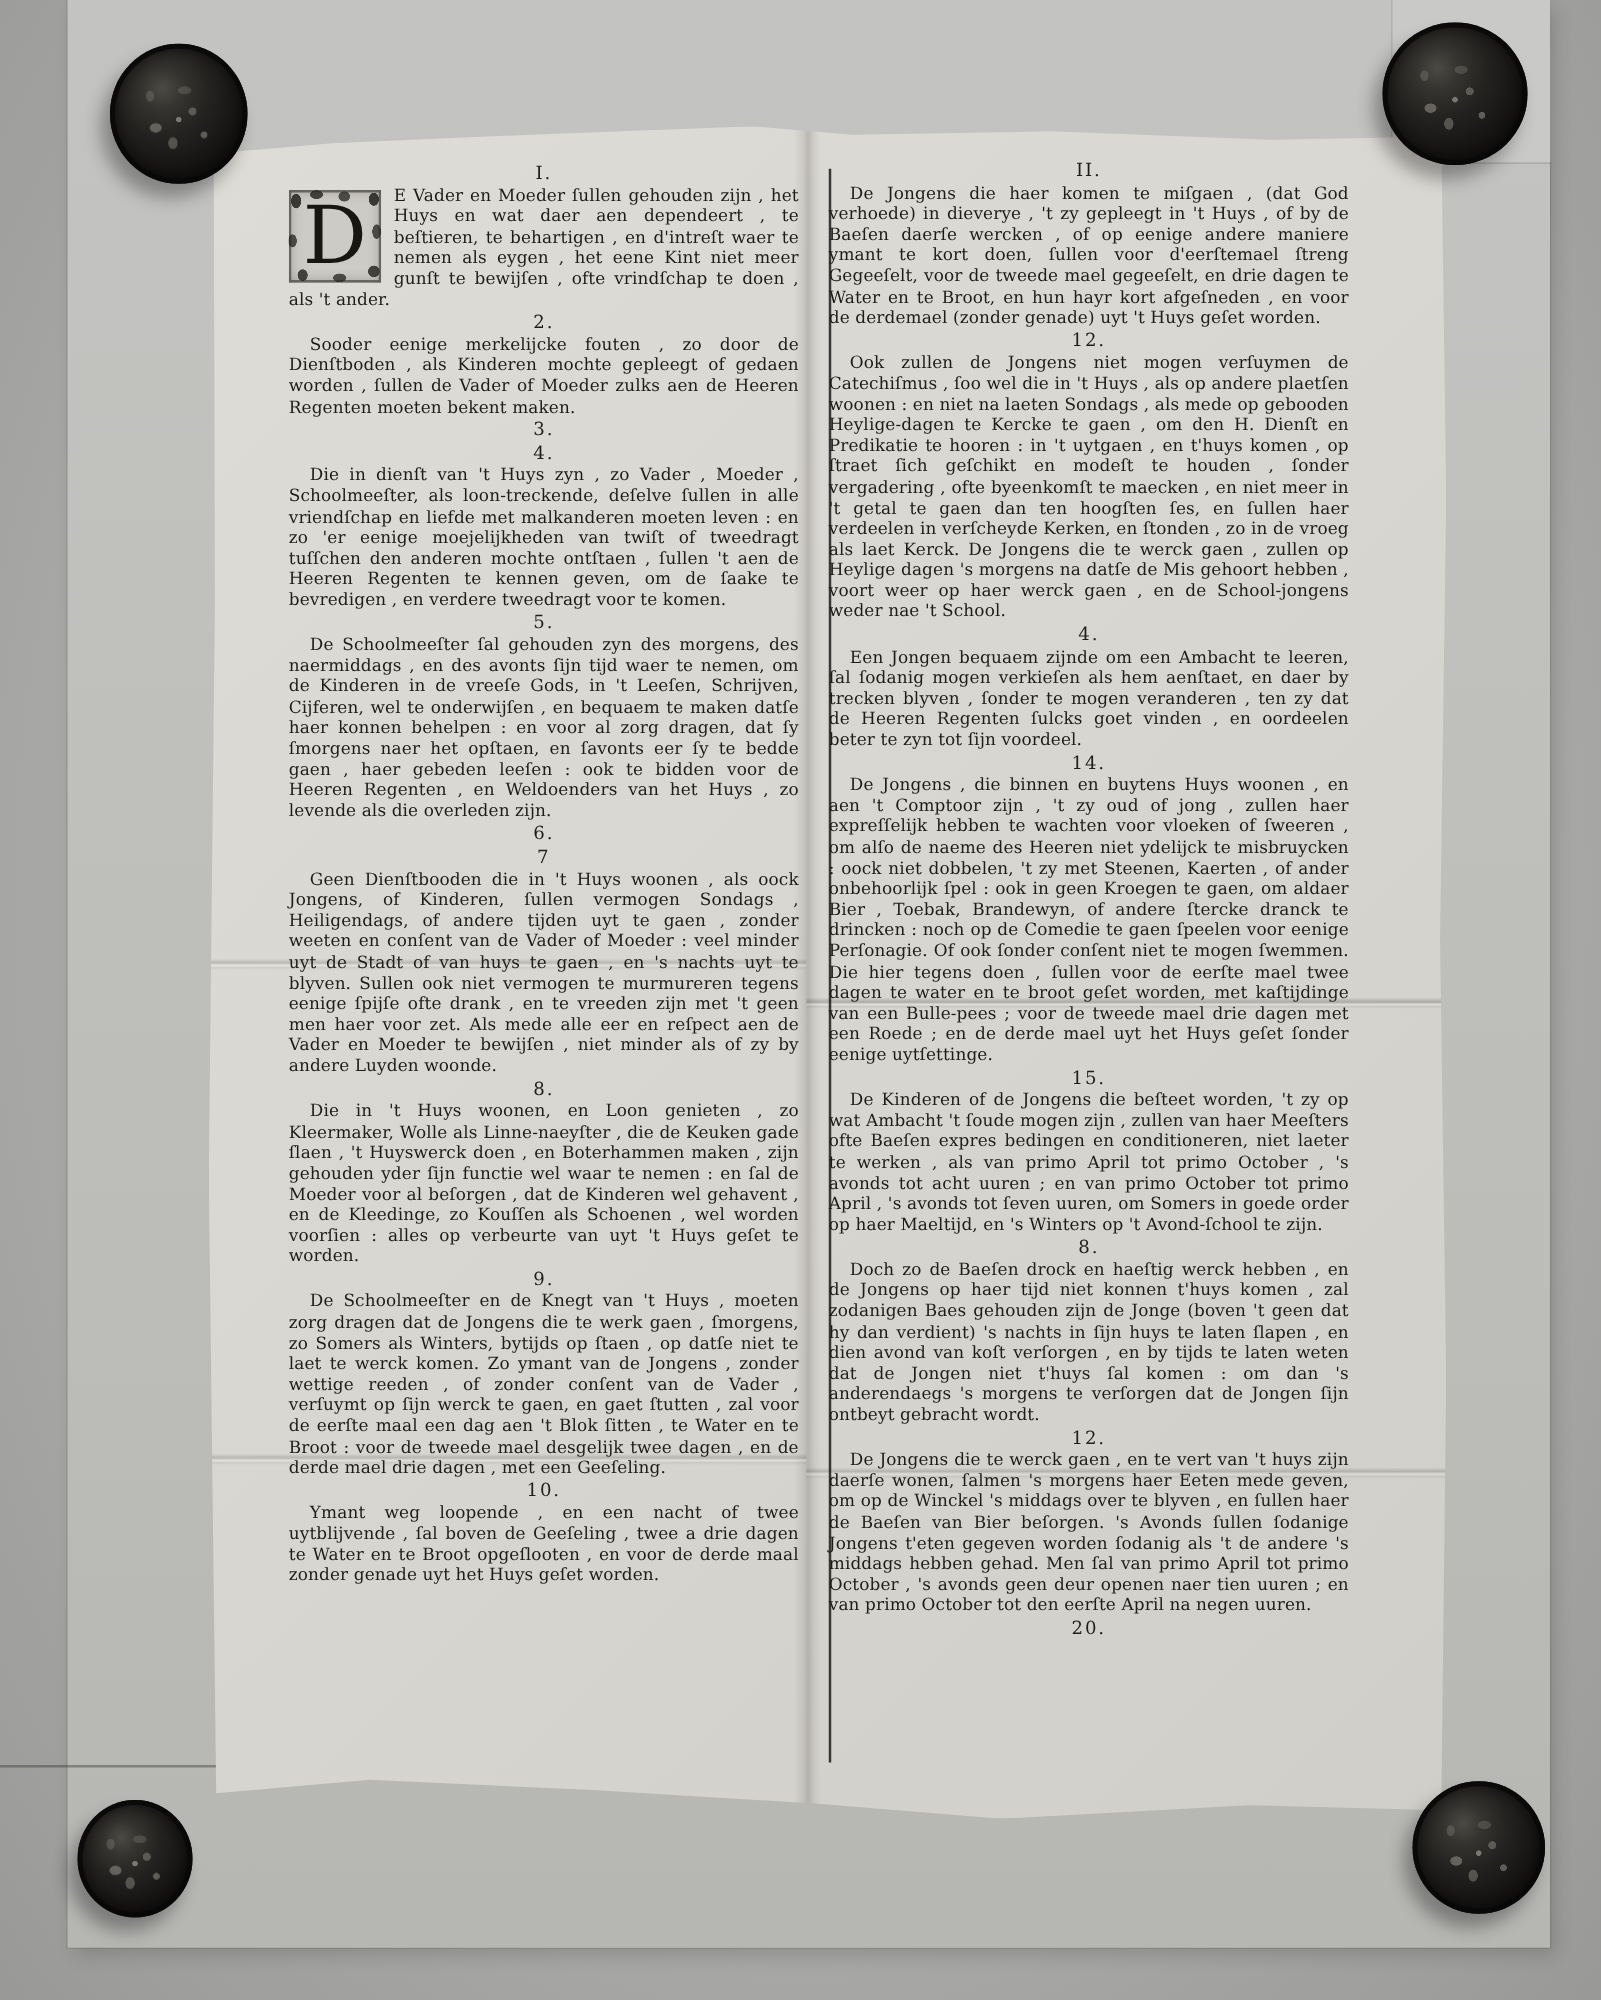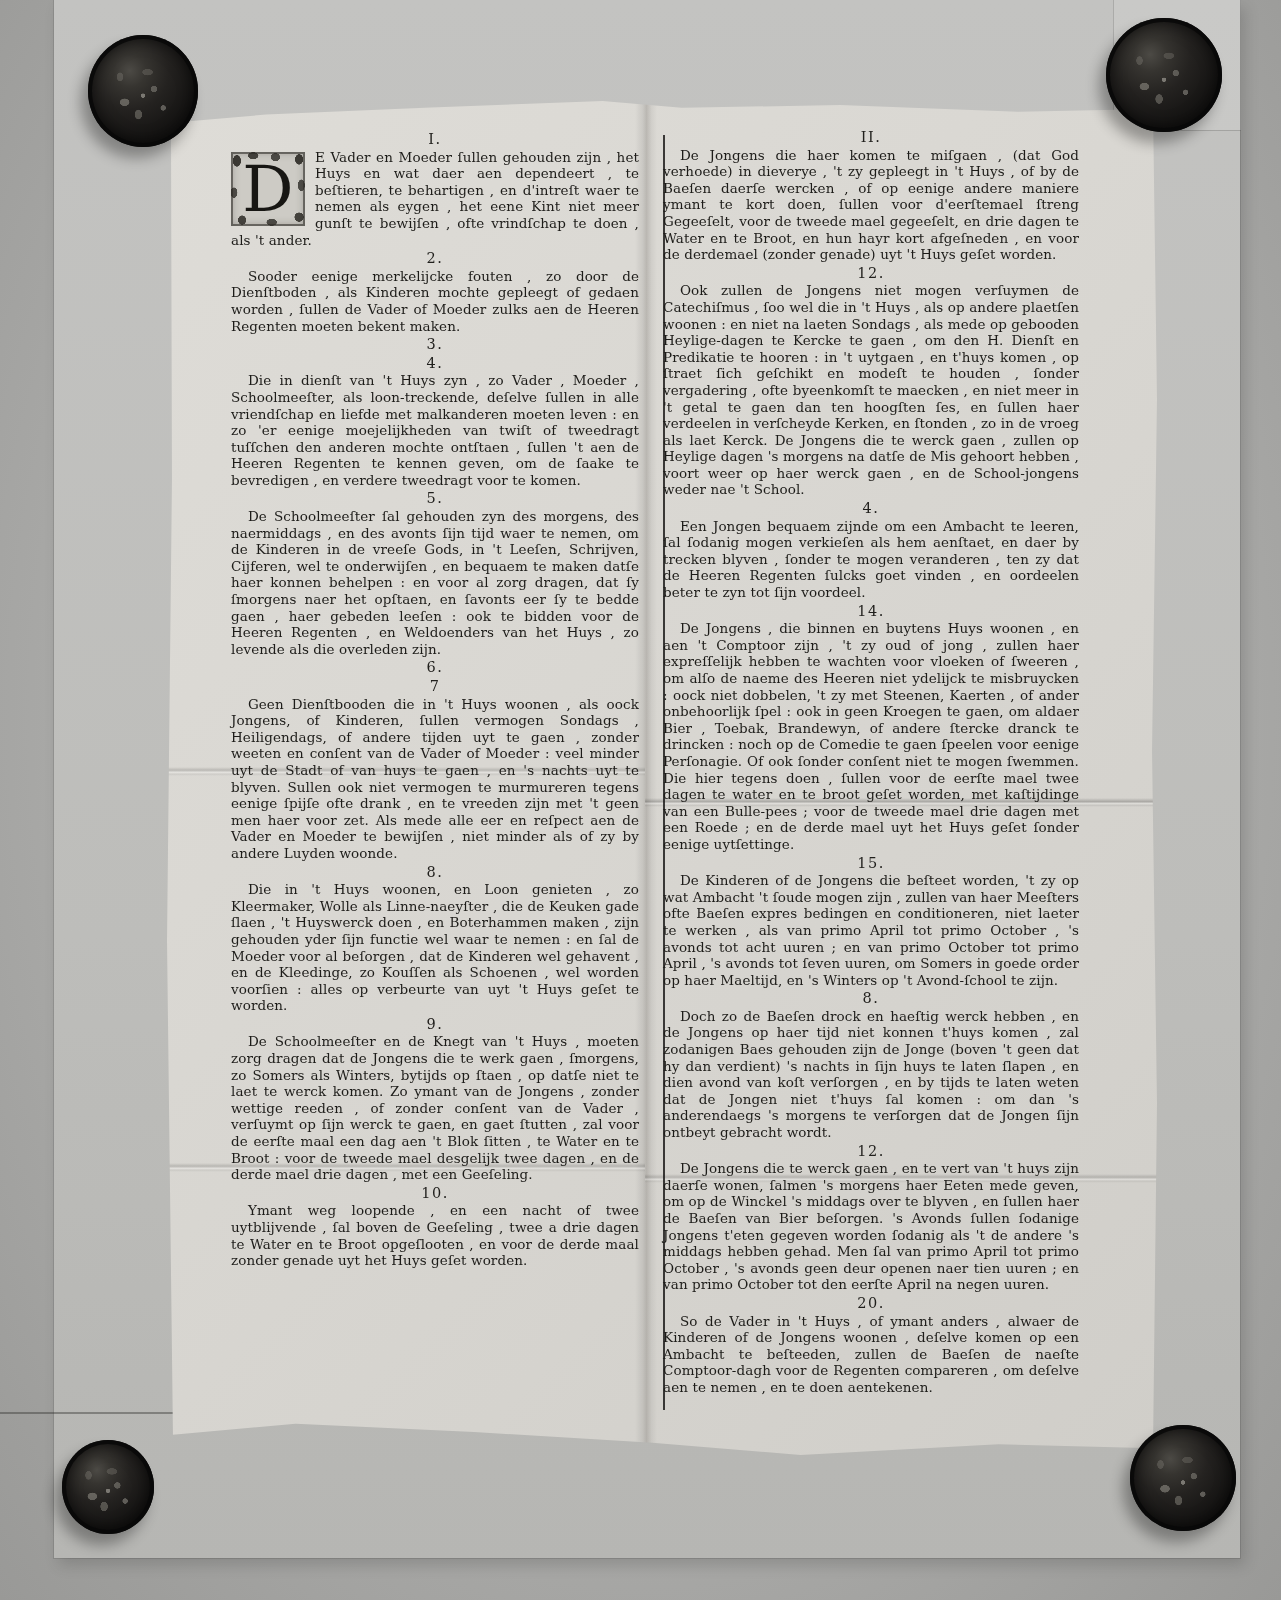--- a/index.html
+++ b/index.html
@@ -143,20 +143,19 @@
       <p class="sec-text">Een Jongen bequaem zijnde om een Ambacht te leeren, ſal ſodanig mogen verkieſen als hem aenſtaet, en daer by trecken blyven , ſonder te mogen veranderen , ten zy dat de Heeren Regenten ſulcks goet vinden , en oordeelen beter te zyn tot ſijn voordeel.</p>
       <div class="sec-num">14.</div>
       <p class="sec-text">De Jongens , die binnen en buytens Huys woonen , en aen 't Comptoor zijn , 't zy oud of jong , zullen haer expreſſelijk hebben te wachten voor vloeken of ſweeren , om alſo de naeme des Heeren niet ydelijck te misbruycken : oock niet dobbelen, 't zy met Steenen, Kaerten , of ander onbehoorlijk ſpel : ook in geen Kroegen te gaen, om aldaer Bier , Toebak, Brandewyn, of andere ſtercke dranck te drincken : noch op de Comedie te gaen ſpeelen voor eenige Perſonagie. Of ook ſonder conſent niet te mogen ſwemmen. Die hier tegens doen , ſullen voor de eerſte mael twee dagen te water en te broot geſet worden, met kaſtijdinge van een Bulle-pees ; voor de tweede mael drie dagen met een Roede ; en de derde mael uyt het Huys geſet ſonder eenige uytſettinge.</p>
       <div class="sec-num">15.</div>
       <p class="sec-text">De Kinderen of de Jongens die beſteet worden, 't zy op wat Ambacht 't ſoude mogen zijn , zullen van haer Meeſters ofte Baeſen expres bedingen en conditioneren, niet laeter te werken , als van primo April tot primo October , 's avonds tot acht uuren ; en van primo October tot primo April , 's avonds tot ſeven uuren, om Somers in goede order op haer Maeltijd, en 's Winters op 't Avond-ſchool te zijn.</p>
       <div class="sec-num">8.</div>
       <p class="sec-text">Doch zo de Baeſen drock en haeſtig werck hebben , en de Jongens op haer tijd niet konnen t'huys komen , zal zodanigen Baes gehouden zijn de Jonge (boven 't geen dat hy dan verdient) 's nachts in ſijn huys te laten ſlapen , en dien avond van koſt verſorgen , en by tijds te laten weten dat de Jongen niet t'huys ſal komen : om dan 's anderendaegs 's morgens te verſorgen dat de Jongen ſijn ontbeyt gebracht wordt.</p>
       <div class="sec-num">12.</div>
       <p class="sec-text">De Jongens die te werck gaen , en te vert van 't huys zijn daerſe wonen, ſalmen 's morgens haer Eeten mede geven, om op de Winckel 's middags over te blyven , en ſullen haer de Baeſen van Bier beſorgen. 's Avonds ſullen ſodanige Jongens t'eten gegeven worden ſodanig als 't de andere 's middags hebben gehad. Men ſal van primo April tot primo October , 's avonds geen deur openen naer tien uuren ; en van primo October tot den eerſte April na negen uuren.</p>
       <div class="sec-num">20.</div>
-      <p class="sec-text">So de Vader in 't Huys , of ymant anders , alwaer de Kinderen of de Jongens woonen , deſelve komen op een Ambacht te beſteeden, zullen de Baeſen de naeſte Comptoor-dagh voor de Regenten compareren , om deſelve aen te nemen , en te doen aentekenen.</p>
     </div>
 </div>
 
 <div class="seal seal-tl"></div>
 <div class="seal seal-tr"></div>
 <div class="seal seal-bl"></div>
 <div class="seal seal-br"></div>
 
 </body></html>

